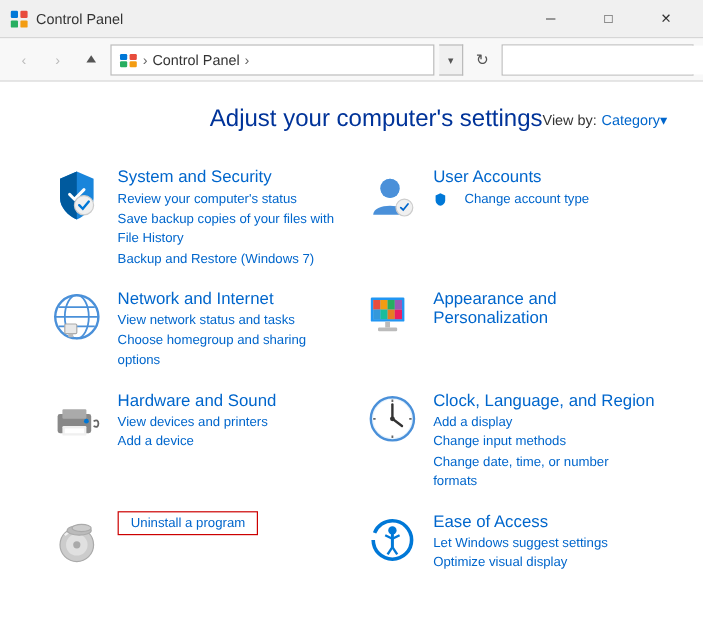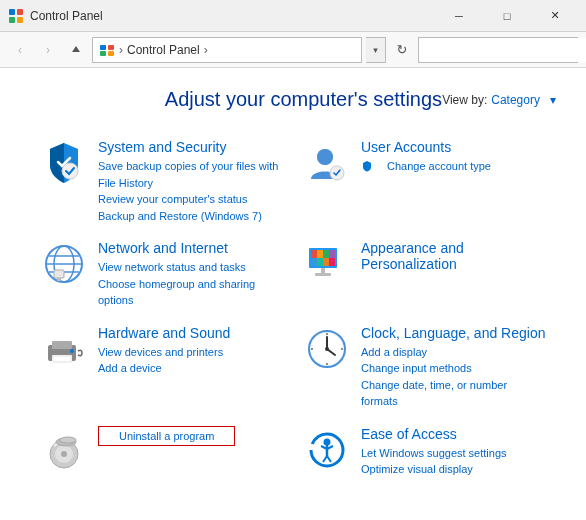--- a/index.html
+++ b/index.html
@@ -157,21 +157,21 @@
       gap: 4px;
       font-size: 12px;
       color: #333;
     }
     .view-by-label { color: #333; }
     .view-by-value {
       color: #0066cc;
       cursor: pointer;
       display: flex;
       align-items: center;
-      gap: 10px;
+      gap: 0;
     }
 
     
     .categories-grid {
       display: grid;
       grid-template-columns: 1fr 1fr;
       gap: 0;
     }
     .category-item {
       display: flex;
@@ -202,21 +202,21 @@
       color: #0066cc;
       cursor: pointer;
       line-height: 1.5;
     }
     .highlighted-link {
       display: inline-block;
       font-size: 11px;
       color: #0066cc;
       cursor: pointer;
       border: 1.5px solid #cc0000;
-      padding: 1px 20px;
+      padding: 1px 10px;
       line-height: 1.5;
     }
 
     
     svg { display: block; }
   </style>
 </head>
 <body>
 
 <div class="title-bar">
@@ -283,22 +283,22 @@
         <svg width="48" height="48" viewBox="0 0 48 48">
           <path d="M24 4 L38 10 L38 26 C38 34 31 41 24 44 C17 41 10 34 10 26 L10 10 Z" fill="#0078d7" opacity="0.9"></path>
           <path d="M24 4 L24 44 C17 41 10 34 10 26 L10 10 Z" fill="#005a9e"></path>
           <path d="M18 23 L22 27 L30 19" fill="none" stroke="white" stroke-width="2.5" stroke-linecap="round"></path>
           <circle cx="30" cy="32" r="8" fill="#f0f0f0" stroke="#ccc" stroke-width="1"></circle>
           <path d="M26 32 L29 35 L34 29" fill="none" stroke="#0078d7" stroke-width="2" stroke-linecap="round"></path>
         </svg>
       </div>
       <div class="category-content">
         <span class="category-title">System and Security</span>
+        <span class="category-link">Review your computer's status</span>
         <span class="category-link">Save backup copies of your files with File History</span>
-        <span class="category-link">Review your computer's status</span>
         <span class="category-link">Backup and Restore (Windows 7)</span>
       </div>
     </div>
 
     <div class="category-item">
       <div class="category-icon">
         <svg width="48" height="48" viewBox="0 0 48 48">
           <circle cx="22" cy="18" r="8" fill="#6db3f2"></circle>
           <circle cx="22" cy="18" r="8" fill="#4a90d9"></circle>
           <path d="M8 40 C8 30 36 30 36 40" fill="#4a90d9"></path>

